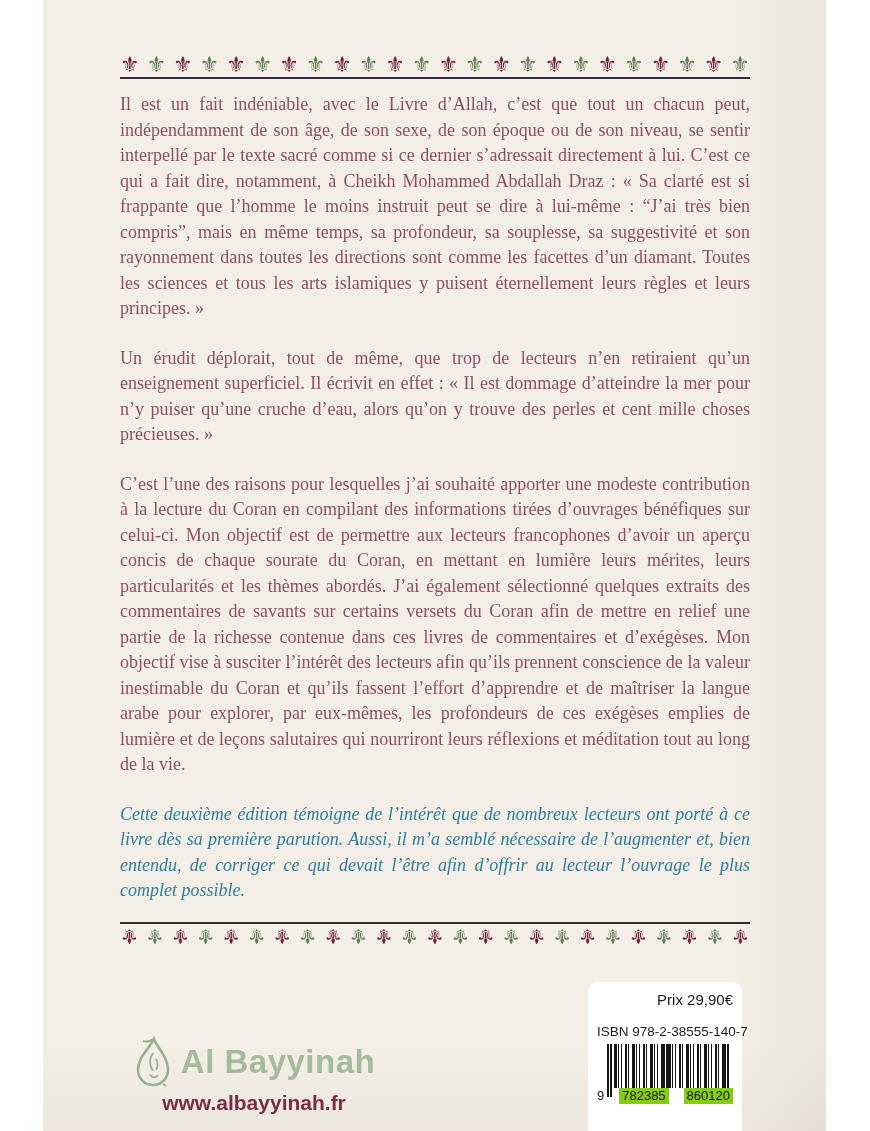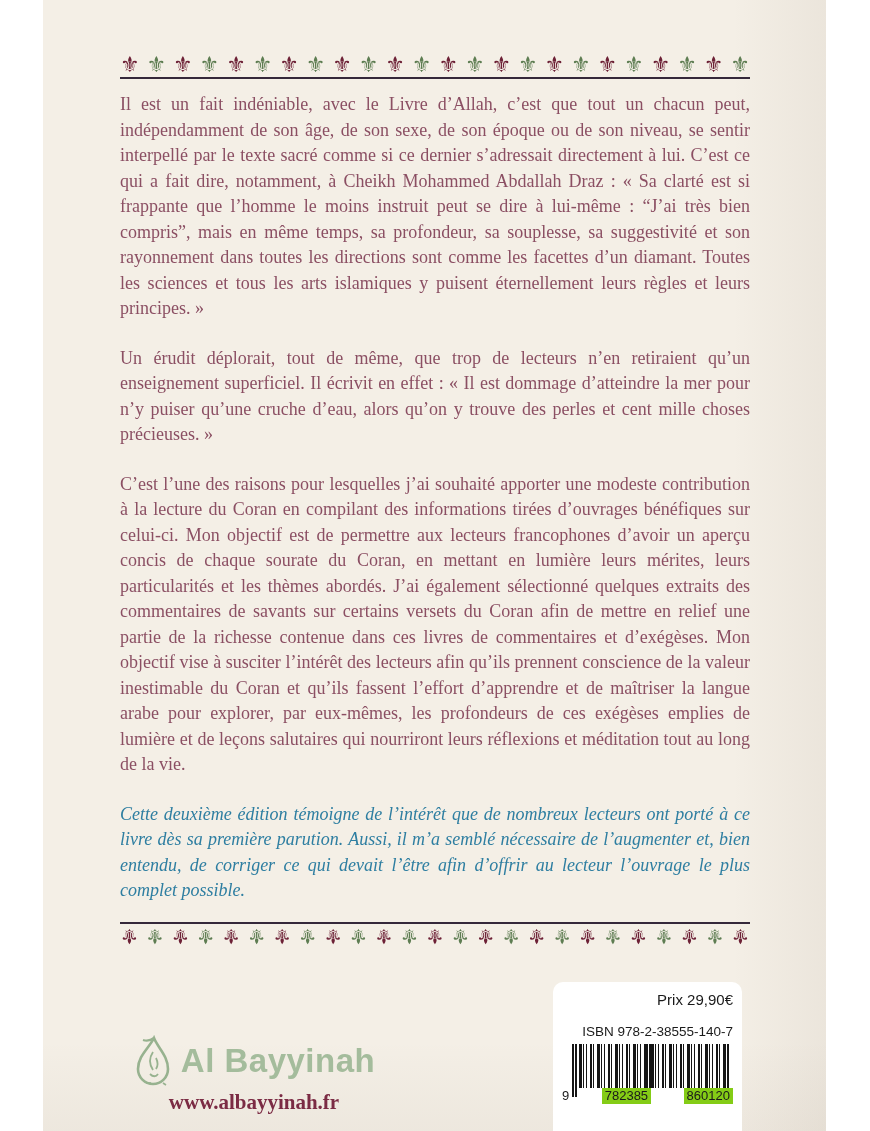--- a/index.html
+++ b/index.html
@@ -60,27 +60,27 @@
   }
   .brand-row{display:flex;align-items:center;justify-content:center;gap:8px;}
   .brand-name{
     font-family:"Liberation Sans","DejaVu Sans",sans-serif;
     font-weight:700;font-size:33px;letter-spacing:0.5px;
     color:#a4bc9c;
   }
   .drop-icon{display:inline-block;width:40px;height:54px;}
   .brand-url{
     margin-top:2px;
-    font-family:Liberation Serif, serif;
+    font-family:Liberation Sans, sans-serif;
     font-weight:700;font-size:21px;
     color:#7b2b44;
   }
   
   .price-label{
-    position:absolute;right:84px;top:982px;bottom:0;width:189px;
+    position:absolute;right:84px;top:982px;bottom:0;width:154px;
     background:#ffffff;
     border-radius:10px 10px 0 0;
     box-sizing:border-box;
     padding:9px 9px 0 9px;
     font-family:"Liberation Sans","DejaVu Sans",sans-serif;
     color:#1a1a1a;
   }
   .price{font-size:15px;text-align:right;}
   .isbn{font-size:13.5px;text-align:right;margin-top:16px;white-space:nowrap;}
   .barcode{position:relative;margin-top:5px;height:66px;}

